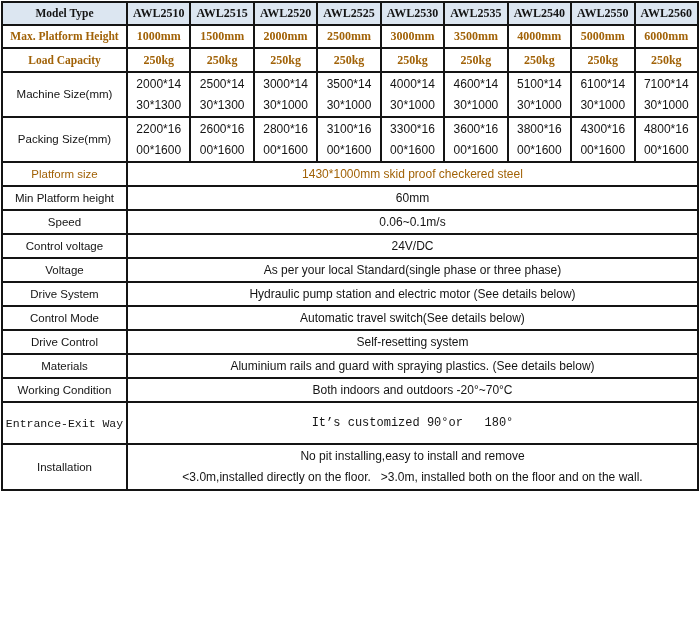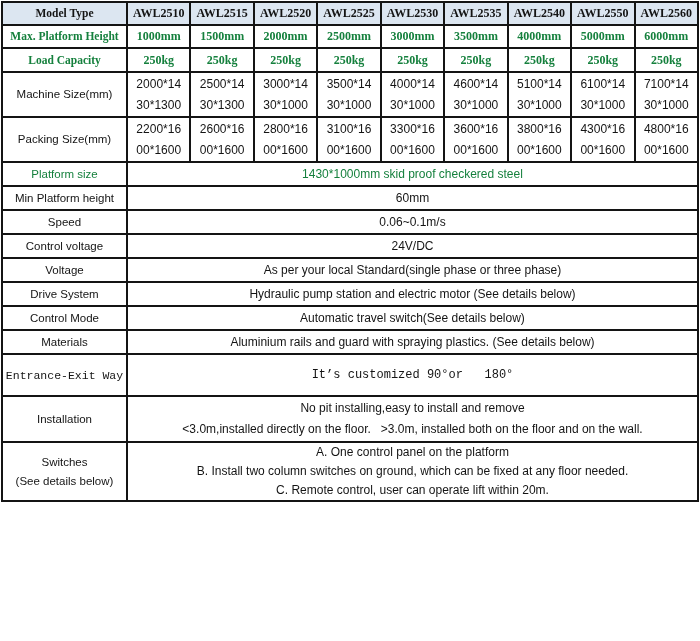--- a/index.html
+++ b/index.html
@@ -18,21 +18,21 @@
     vertical-align: middle;
     font-size: 12px;
     line-height: 15px;
     padding: 0 1px;
     overflow: hidden;
     white-space: pre-wrap;
     word-wrap: break-word;
   }
   .lbl { font-size: 11.5px; }
   .bold { font-weight: bold; font-family: Liberation Serif, serif; }
-  .t-blue { color: #15803d; }
+  .t-blue { color: #a16207; }
   .r-head td { height: 21px; background: #DCE6F1; }
   .r-mph td { height: 21px; }
   .r-load td { height: 22px; margin-left: 28px; }
   .r-nw td { height: 42px; line-height: 19px; }
   .r-mach td, .r-pack td { height: 43px; line-height: 21px; }
   .r-span td { height: 22px; }
   .r-platform td { height: 22px; }
   .r-entrance td { height: 40px; font-family: Liberation Mono, monospace; }
   .r-install td { height: 44px; line-height: 21px; }
   .r-switch td { height: 54px; line-height: 19px; }
@@ -156,34 +156,35 @@
     </tr>
     <tr class="r-span">
       <td class="lbl">Drive System</td>
       <td colspan="9">Hydraulic pump station and electric motor (See details below)</td>
     </tr>
     <tr class="r-span">
       <td class="lbl">Control Mode</td>
       <td colspan="9">Automatic travel switch(See details below)</td>
     </tr>
     <tr class="r-span">
+      <td class="lbl">Drive Control</td>
+      <td colspan="9">Self-resetting system</td>
+    </tr>
+    <tr class="r-span">
       <td class="lbl">Materials</td>
       <td colspan="9">Aluminium rails and guard with spraying plastics. (See details below)</td>
+    </tr>
+    <tr class="r-span">
+      <td class="lbl">Working Condition</td>
+      <td colspan="9">Both indoors and outdoors -20°~70°C</td>
     </tr>
     <tr class="r-span r-entrance">
       <td class="lbl">Entrance-Exit Way</td>
       <td colspan="9">It’s customized 90°or   180°</td>
     </tr>
     <tr class="r-span r-install">
       <td class="lbl">Installation</td>
       <td colspan="9">No pit installing,easy to install and remove
 &lt;3.0m,installed directly on the floor.   &gt;3.0m, installed both on the floor and on the wall.</td>
     </tr>
-    <tr class="r-span r-switch">
-      <td class="lbl">Switches
-(See details below)</td>
-      <td colspan="9">A. One control panel on the platform
-B. Install two column switches on ground, which can be fixed at any floor needed.
-C. Remote control, user can operate lift within 20m.</td>
-    </tr>
 
   </tbody>
 </table>
 
 </body></html>

